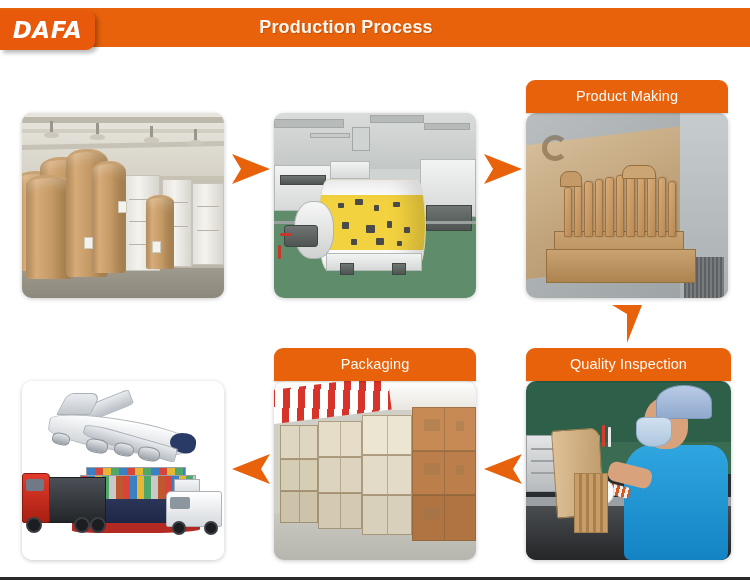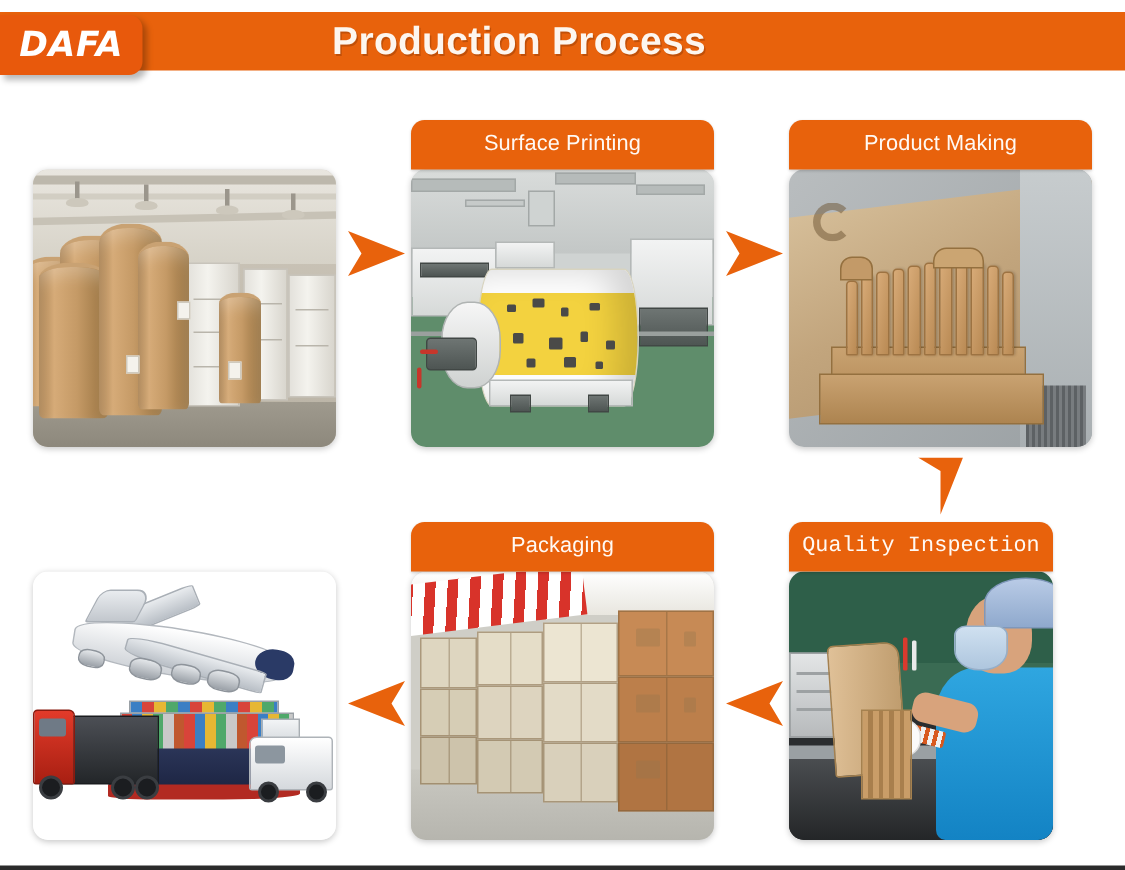--- a/index.html
+++ b/index.html
@@ -12,21 +12,21 @@
   }
 
   
   #header-bar {
     position:absolute; left:0; top:8px; width:750px; height:39px;
     background:#e8620c;
   }
   #header-title {
     position:absolute; left:0; top:8px; width:692px; height:39px;
     line-height:39px; text-align:center;
-    color:#fdf6ef; font-size:26px; font-weight:bold;
+    color:#fdf6ef; font-size:18px; font-weight:bold;
     letter-spacing:.2px;
     text-shadow:1px 1px 0 rgba(120,45,0,.35);
   }
   #brand-logo {
     position:absolute; left:0; top:10px; width:95px; height:40px;
     background:#e8590c;
     border-radius:0 9px 9px 0;
     box-shadow:3px 3px 4px rgba(0,0,0,.28);
     z-index:3;
   }
@@ -235,23 +235,20 @@
   </div>
 </div>
 
 <div class="arrow" style="left:232px;top:152px;">
   <svg width="40" height="34" viewBox="0 0 40 34">
       <polygon points="0,2 38,17 0,32 9,17" fill="#e8620c"></polygon>
     </svg>
 </div>
 
 <div class="card" style="left:274px;top:80px;width:202px;height:218px;">
-  <div class="card-head">
-    <span>Surface Printing</span>
-  </div>
   <div class="card-photo" style="top:33px;height:185px;">
     <div class="scene s2">
       <div class="ceilp"></div>
       <div class="duct" style="left:0;top:6px;width:70px;height:9px;"></div>
       <div class="duct" style="left:96px;top:2px;width:54px;height:8px;"></div>
       <div class="duct" style="left:78px;top:14px;width:18px;height:24px;background:#cfd3d2;"></div>
       <div class="duct" style="left:150px;top:10px;width:46px;height:7px;"></div>
       <div class="duct" style="left:36px;top:20px;width:40px;height:5px;background:#c6cac9;"></div>
 
       <div class="mach" style="left:0;top:52px;width:58px;height:46px;"></div>
@@ -414,21 +411,21 @@
     </div>
   </div>
 </div>
 
 <div class="arrow" style="left:484px;top:452px;">
   <svg width="40" height="34" viewBox="0 0 40 34">
       <polygon points="38,2 0,17 38,32 29,17" fill="#e8620c"></polygon>
     </svg>
 </div>
 
-<div class="card" style="left:526px;top:348px;width:176px;height:212px;font-family:Liberation Mono, monospace;">
+<div class="card" style="left:526px;top:348px;width:205px;height:212px;">
   <div class="card-head">
     <span>Quality Inspection</span>
   </div>
   <div class="card-photo" style="top:33px;height:179px;">
     <div class="scene s6">
       <div class="mach6"></div>
       <div class="mach6" style="left:0;top:30%;">
           <i style="top:22%"></i>
           <i style="top:44%"></i>
           <i style="top:66%"></i>

